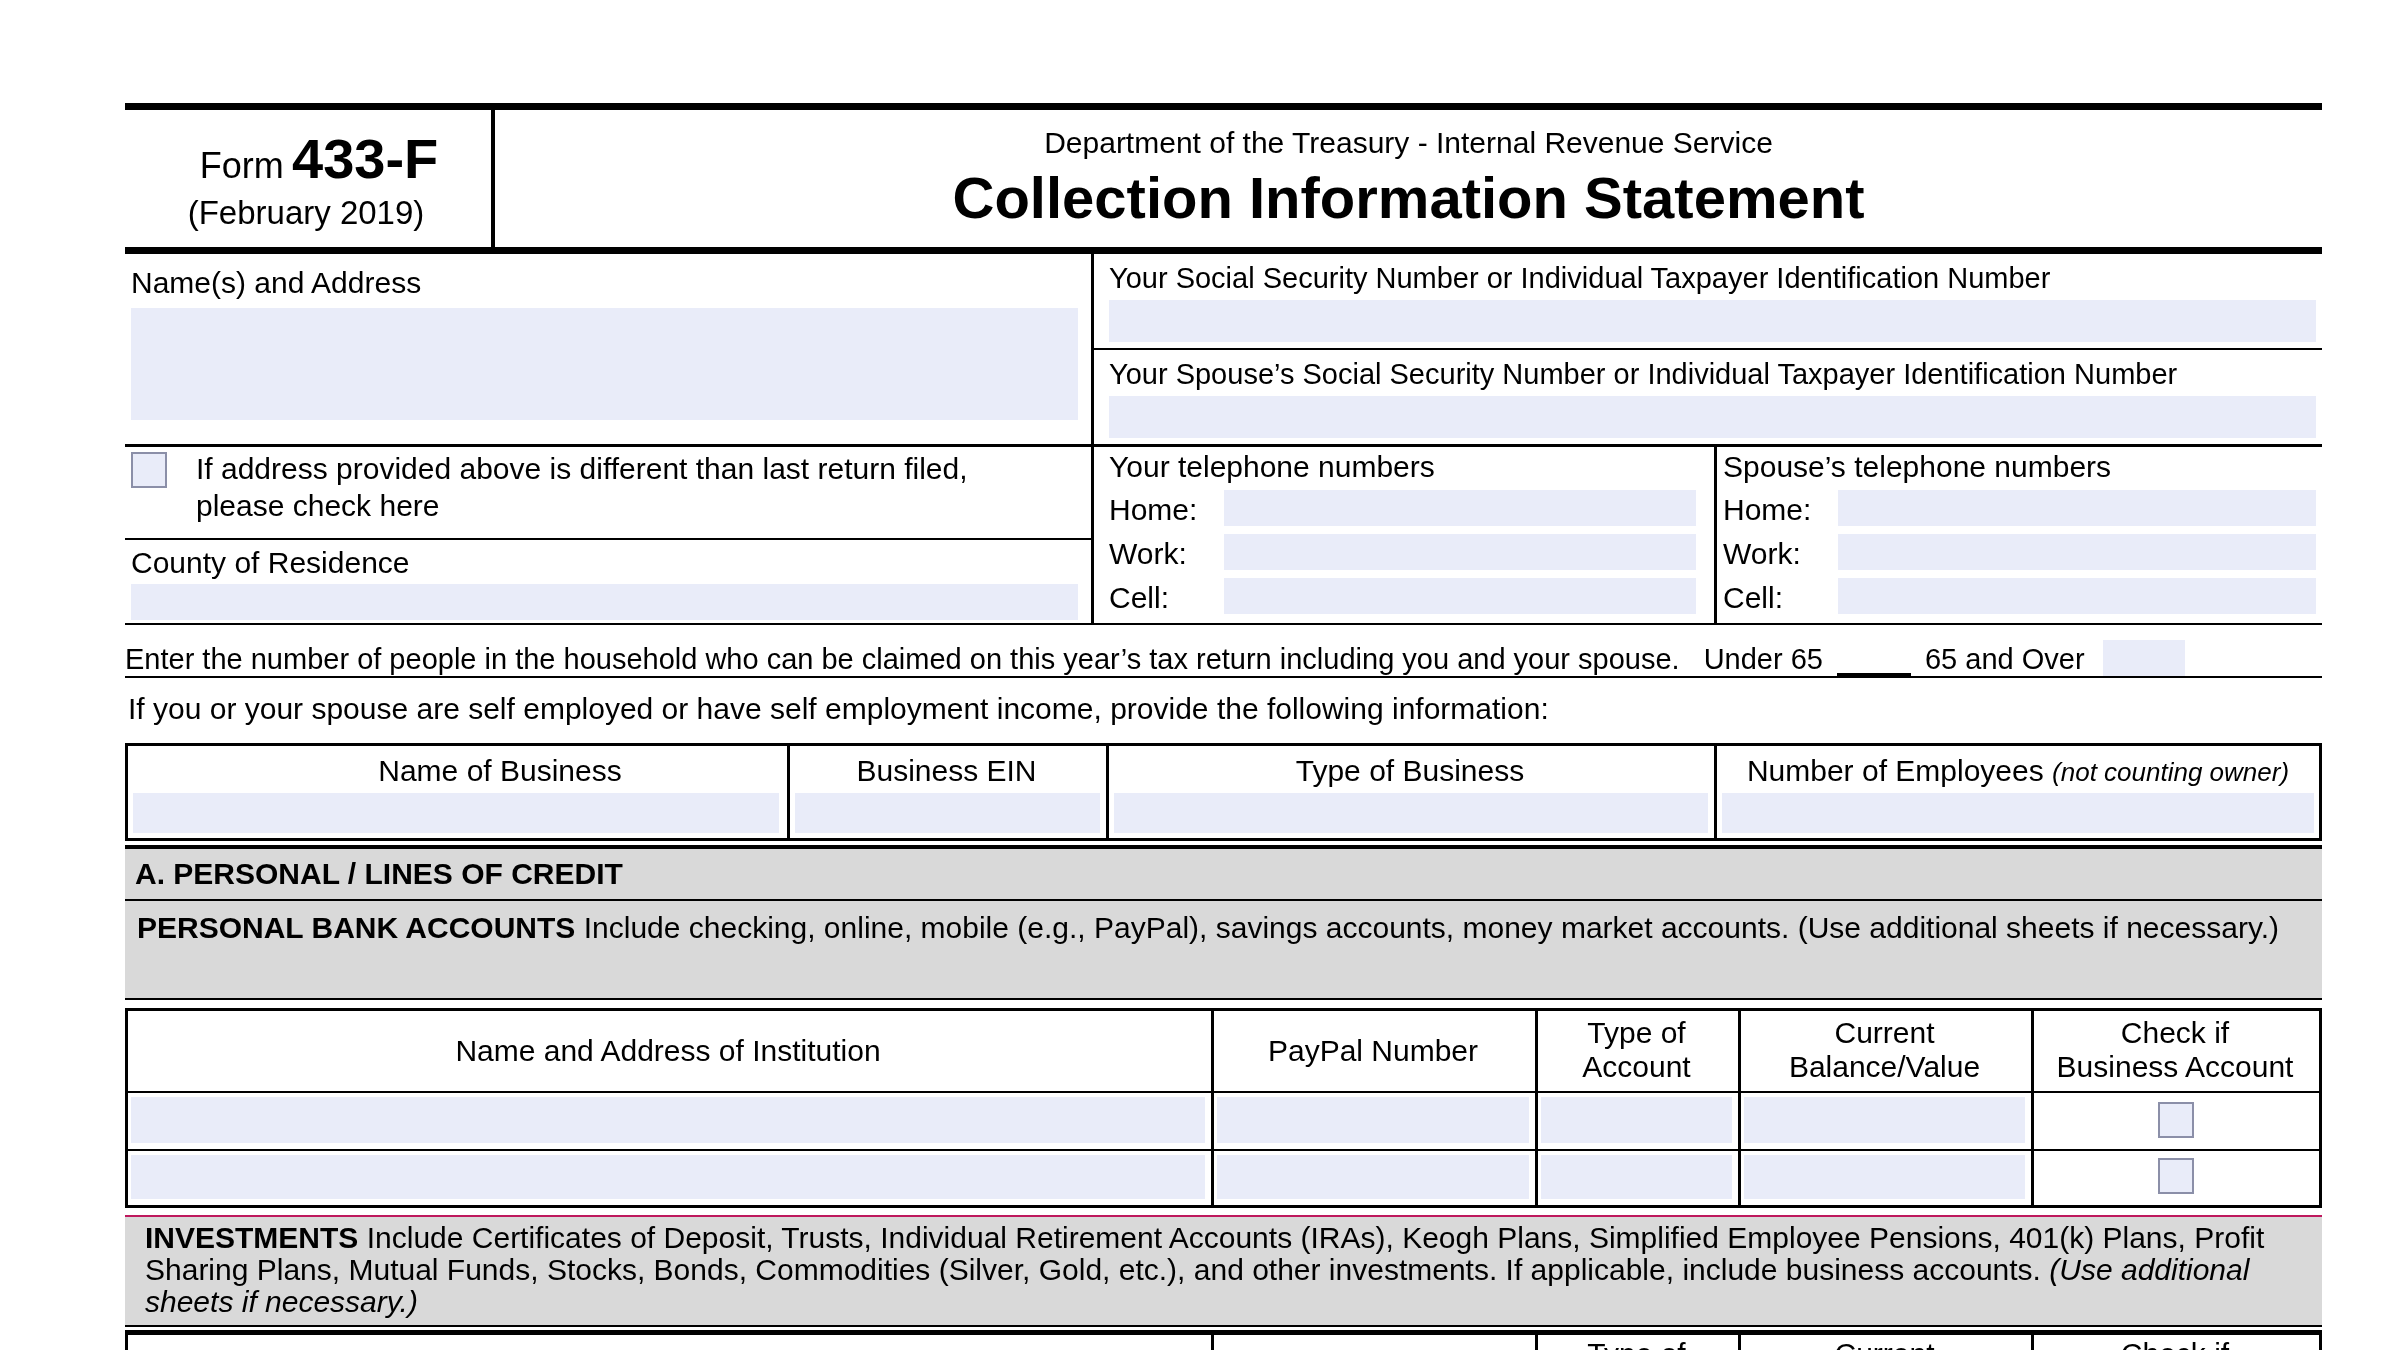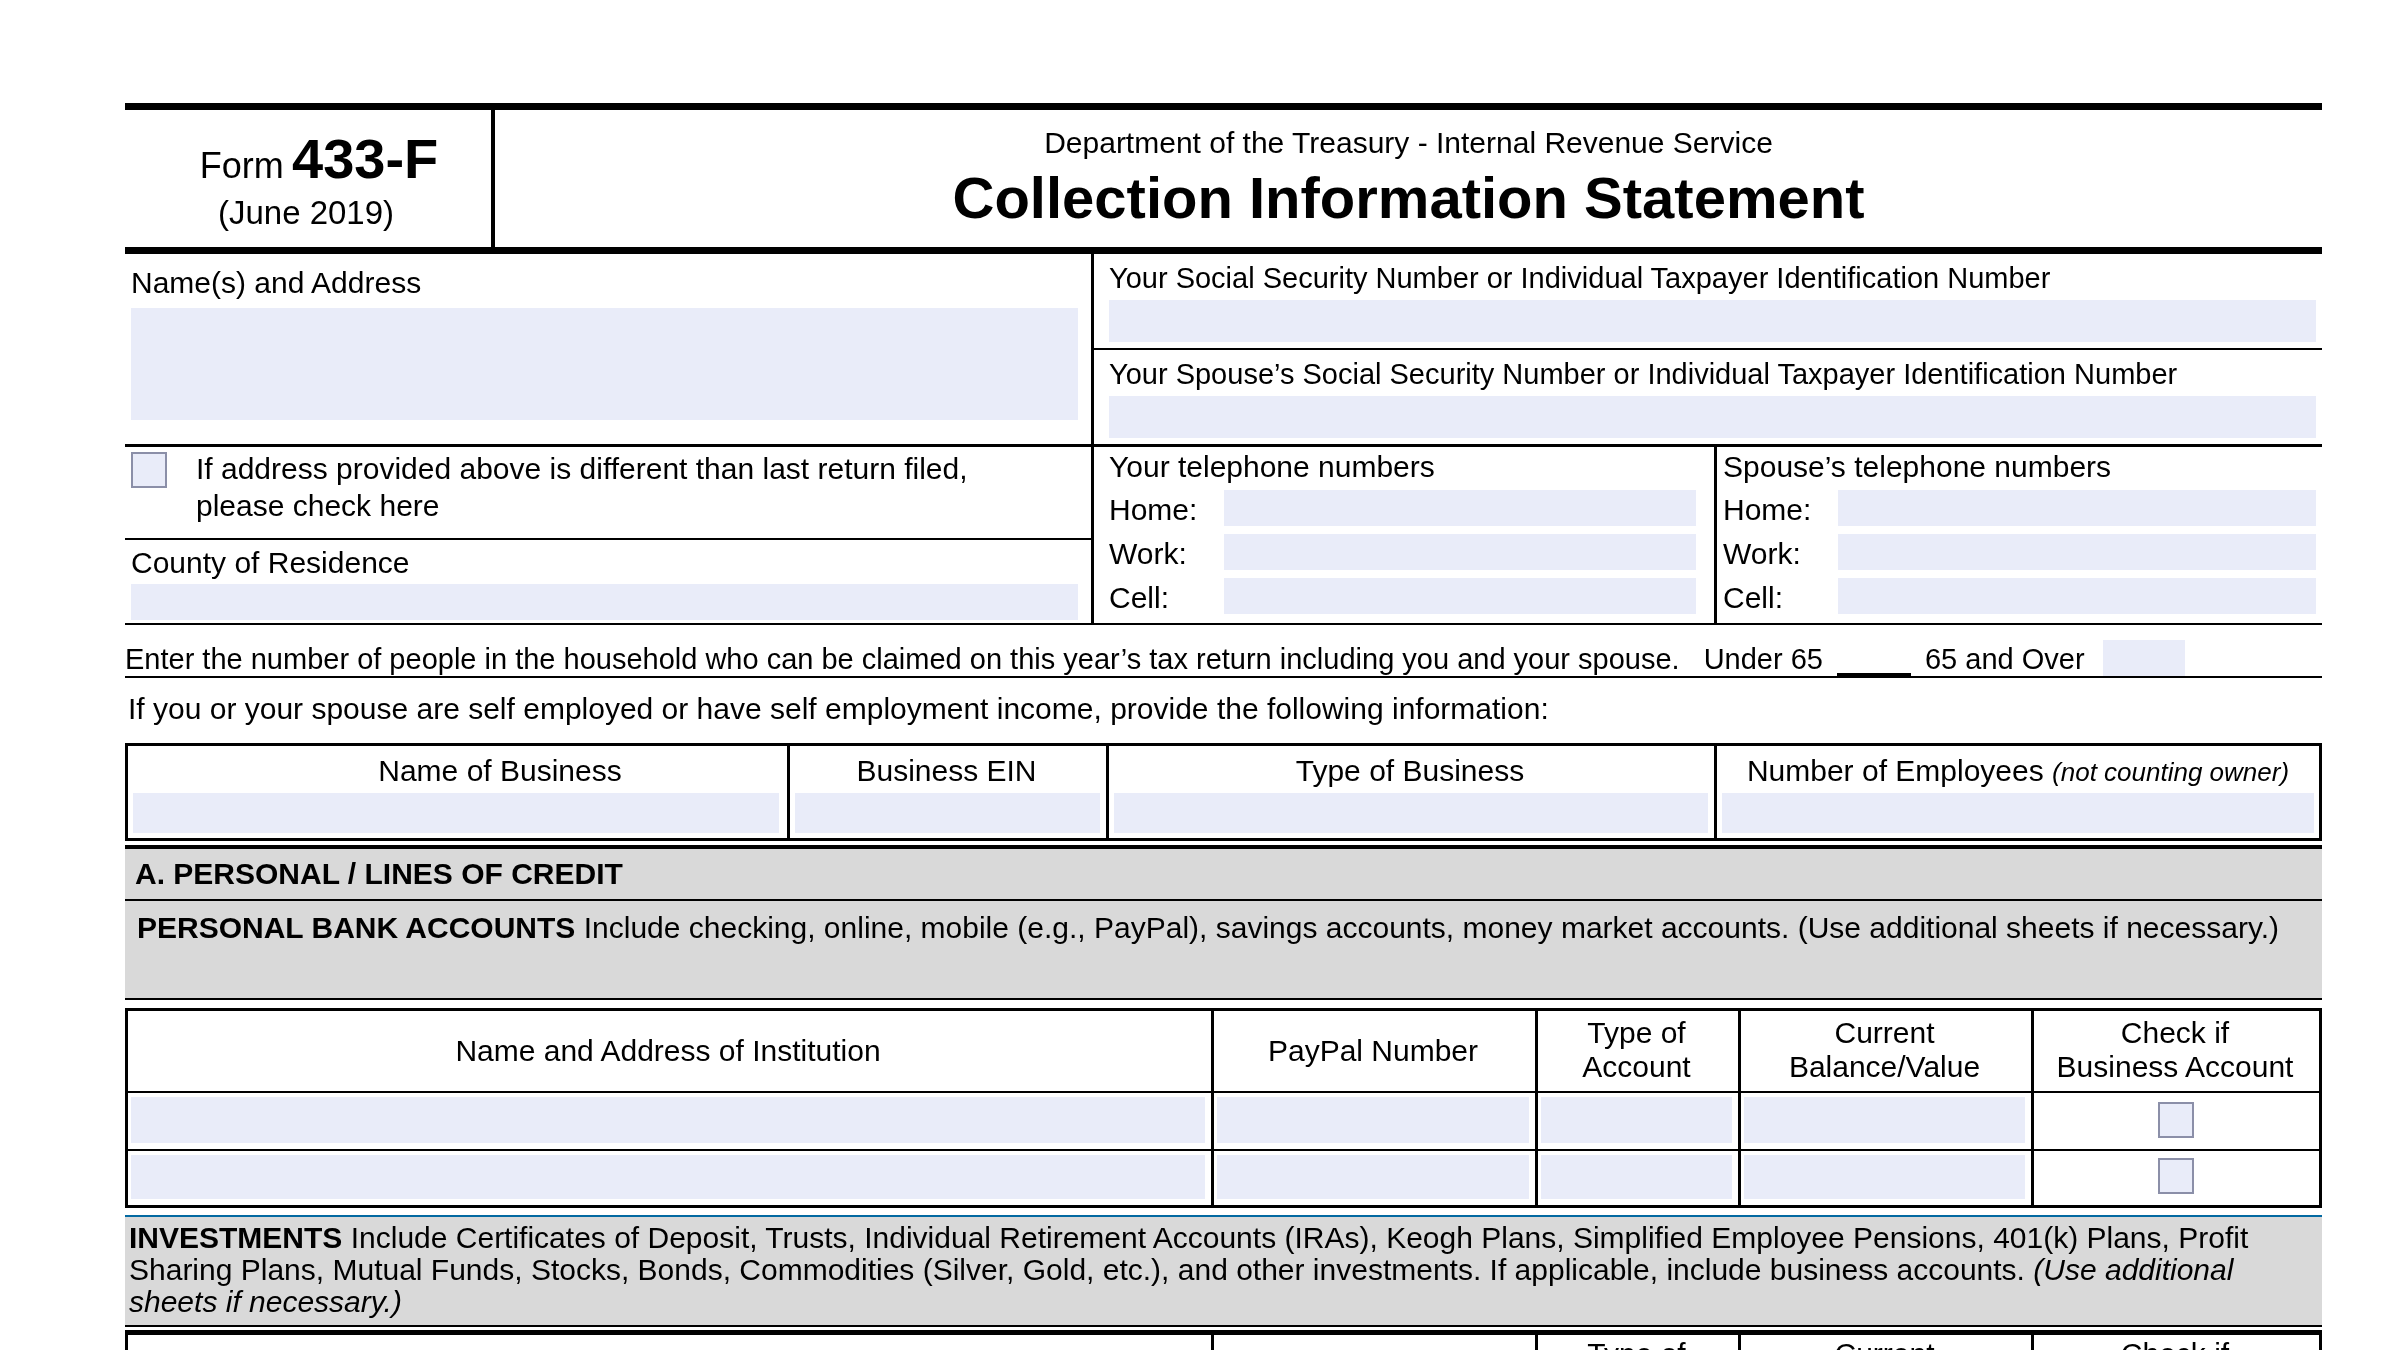--- a/index.html
+++ b/index.html
@@ -26,21 +26,21 @@
 <body>
 
 <div class="page">
 
   <div class="hl" style="left:125px;top:103px;width:2197px;height:7px"></div>
 
   <div class="lbl ctr" style="left:138px;top:126px;width:362px">
     <span style="font-size:36px">Form</span>
     <span class="b" style="font-size:56px">433-F</span>
   </div>
-  <div class="lbl ctr" style="left:125px;top:194px;width:362px;font-size:33px">(June 2019)</div>
+  <div class="lbl ctr" style="left:125px;top:194px;width:362px;font-size:33px">(February 2019)</div>
 
   <div class="vl" style="left:491px;top:110px;width:4px;height:137px"></div>
 
   <div class="lbl ctr" style="left:495px;top:126px;width:1827px;font-size:30px">Department of the Treasury - Internal Revenue Service</div>
   <div class="lbl ctr b" style="left:495px;top:164px;width:1827px;font-size:58px">Collection Information Statement</div>
 
   <div class="hl" style="left:125px;top:247px;width:2197px;height:7px"></div>
 
   <div class="lbl" style="left:131px;top:266px">Name(s) and Address</div>
   <textarea class="input" style="left: 131px; top: 308px; width: 947px; height: 112px;"></textarea>
@@ -150,21 +150,21 @@
   <input class="input" style="left: 1541px; top: 1097px; width: 191px; height: 46px;">
   <input class="input" style="left: 1744px; top: 1097px; width: 281px; height: 46px;">
   <input type="checkbox" class="ck" style="left: 2158px; top: 1102px;">
 
   <input class="input" style="left: 131px; top: 1155px; width: 1074px; height: 44px;">
   <input class="input" style="left: 1217px; top: 1155px; width: 312px; height: 44px;">
   <input class="input" style="left: 1541px; top: 1155px; width: 191px; height: 44px;">
   <input class="input" style="left: 1744px; top: 1155px; width: 281px; height: 44px;">
   <input type="checkbox" class="ck" style="left: 2158px; top: 1158px;">
 
-  <div class="graybar" style="left:125px;top:1215px;width:2197px;height:112px;border-top:2px solid #0369a1;border-bottom:2px solid #000;padding:5px 4px;font-size:30px;line-height:32px;white-space:normal">
+  <div class="graybar" style="left:125px;top:1215px;width:2197px;height:112px;border-top:2px solid #be185d;border-bottom:2px solid #000;padding:5px 20px;font-size:30px;line-height:32px;white-space:normal">
     <span class="b">INVESTMENTS</span>
     <span>Include Certificates of Deposit, Trusts, Individual Retirement Accounts (IRAs), Keogh Plans, Simplified Employee Pensions, 401(k) Plans, Profit Sharing Plans, Mutual Funds, Stocks, Bonds, Commodities (Silver, Gold, etc.), and other investments. If applicable, include business accounts.</span>
     <span class="i">(Use additional sheets if necessary.)</span>
   </div>
 
   <div class="hl" style="left:125px;top:1330px;width:2197px;height:5px"></div>
   <div class="vl" style="left:125px;top:1335px;width:3px;height:15px"></div>
   <div class="vl" style="left:1211px;top:1335px;width:3px;height:15px"></div>
   <div class="vl" style="left:1535px;top:1335px;width:3px;height:15px"></div>
   <div class="vl" style="left:1738px;top:1335px;width:3px;height:15px"></div>

